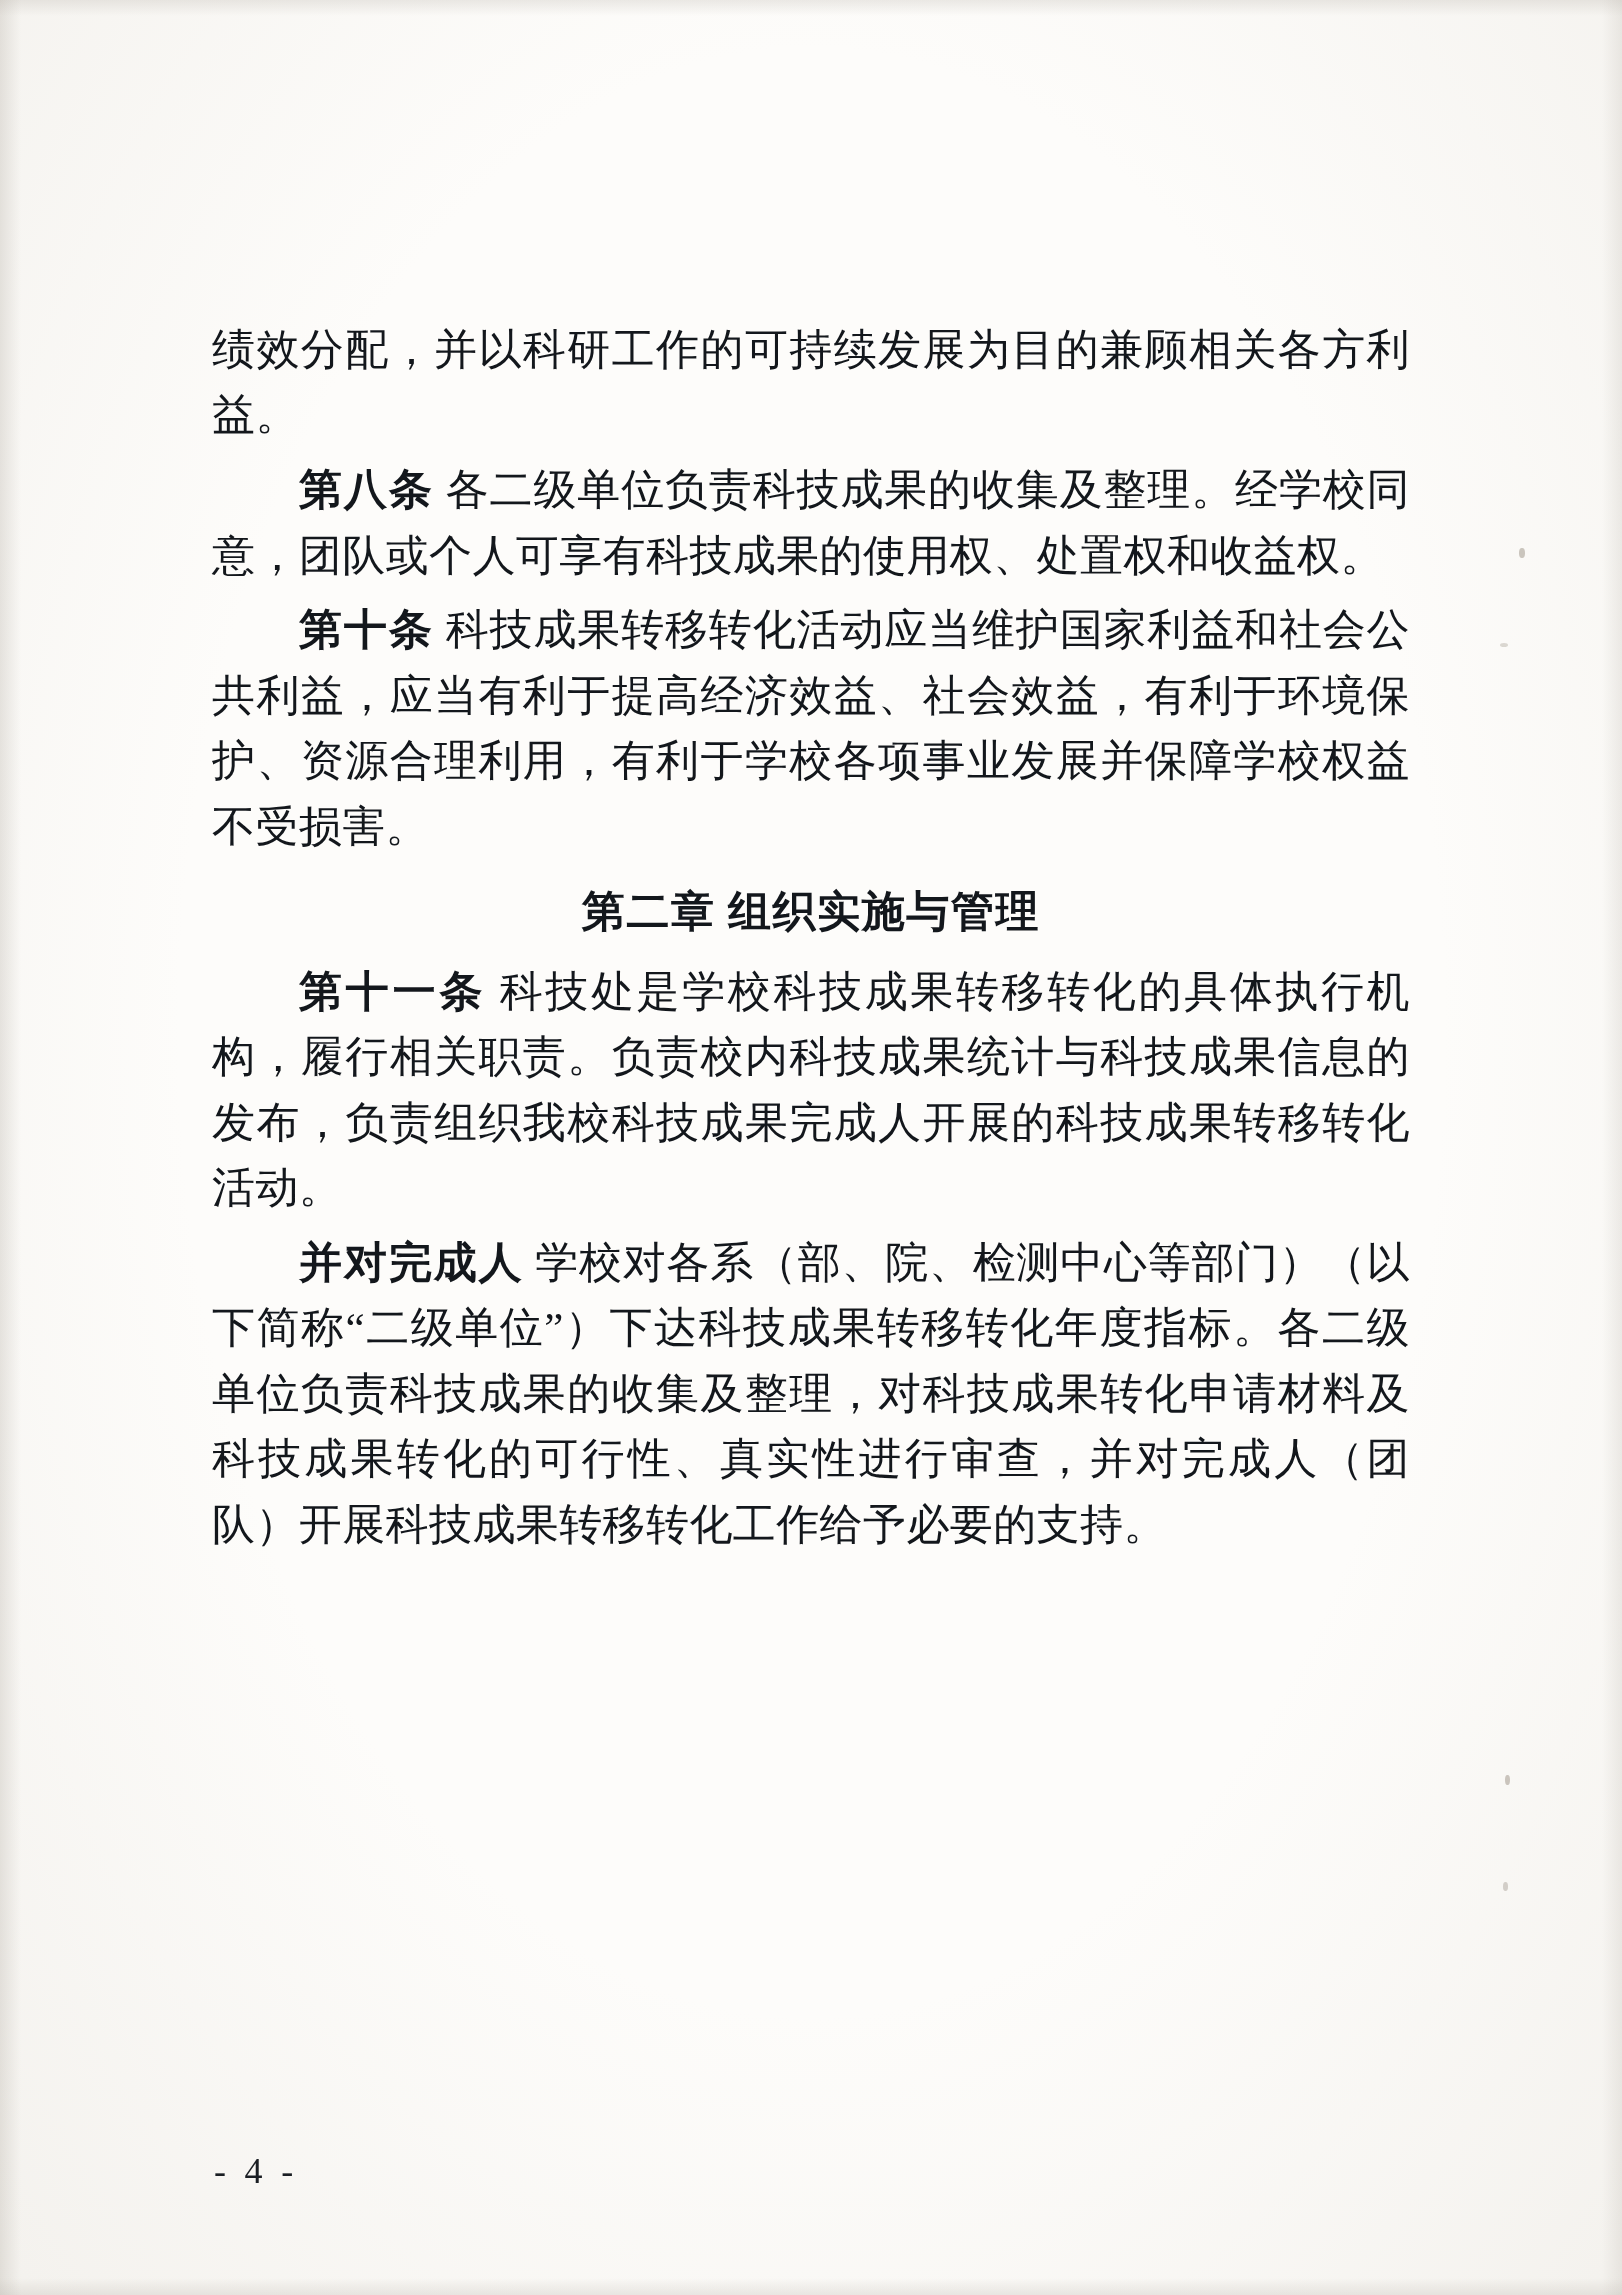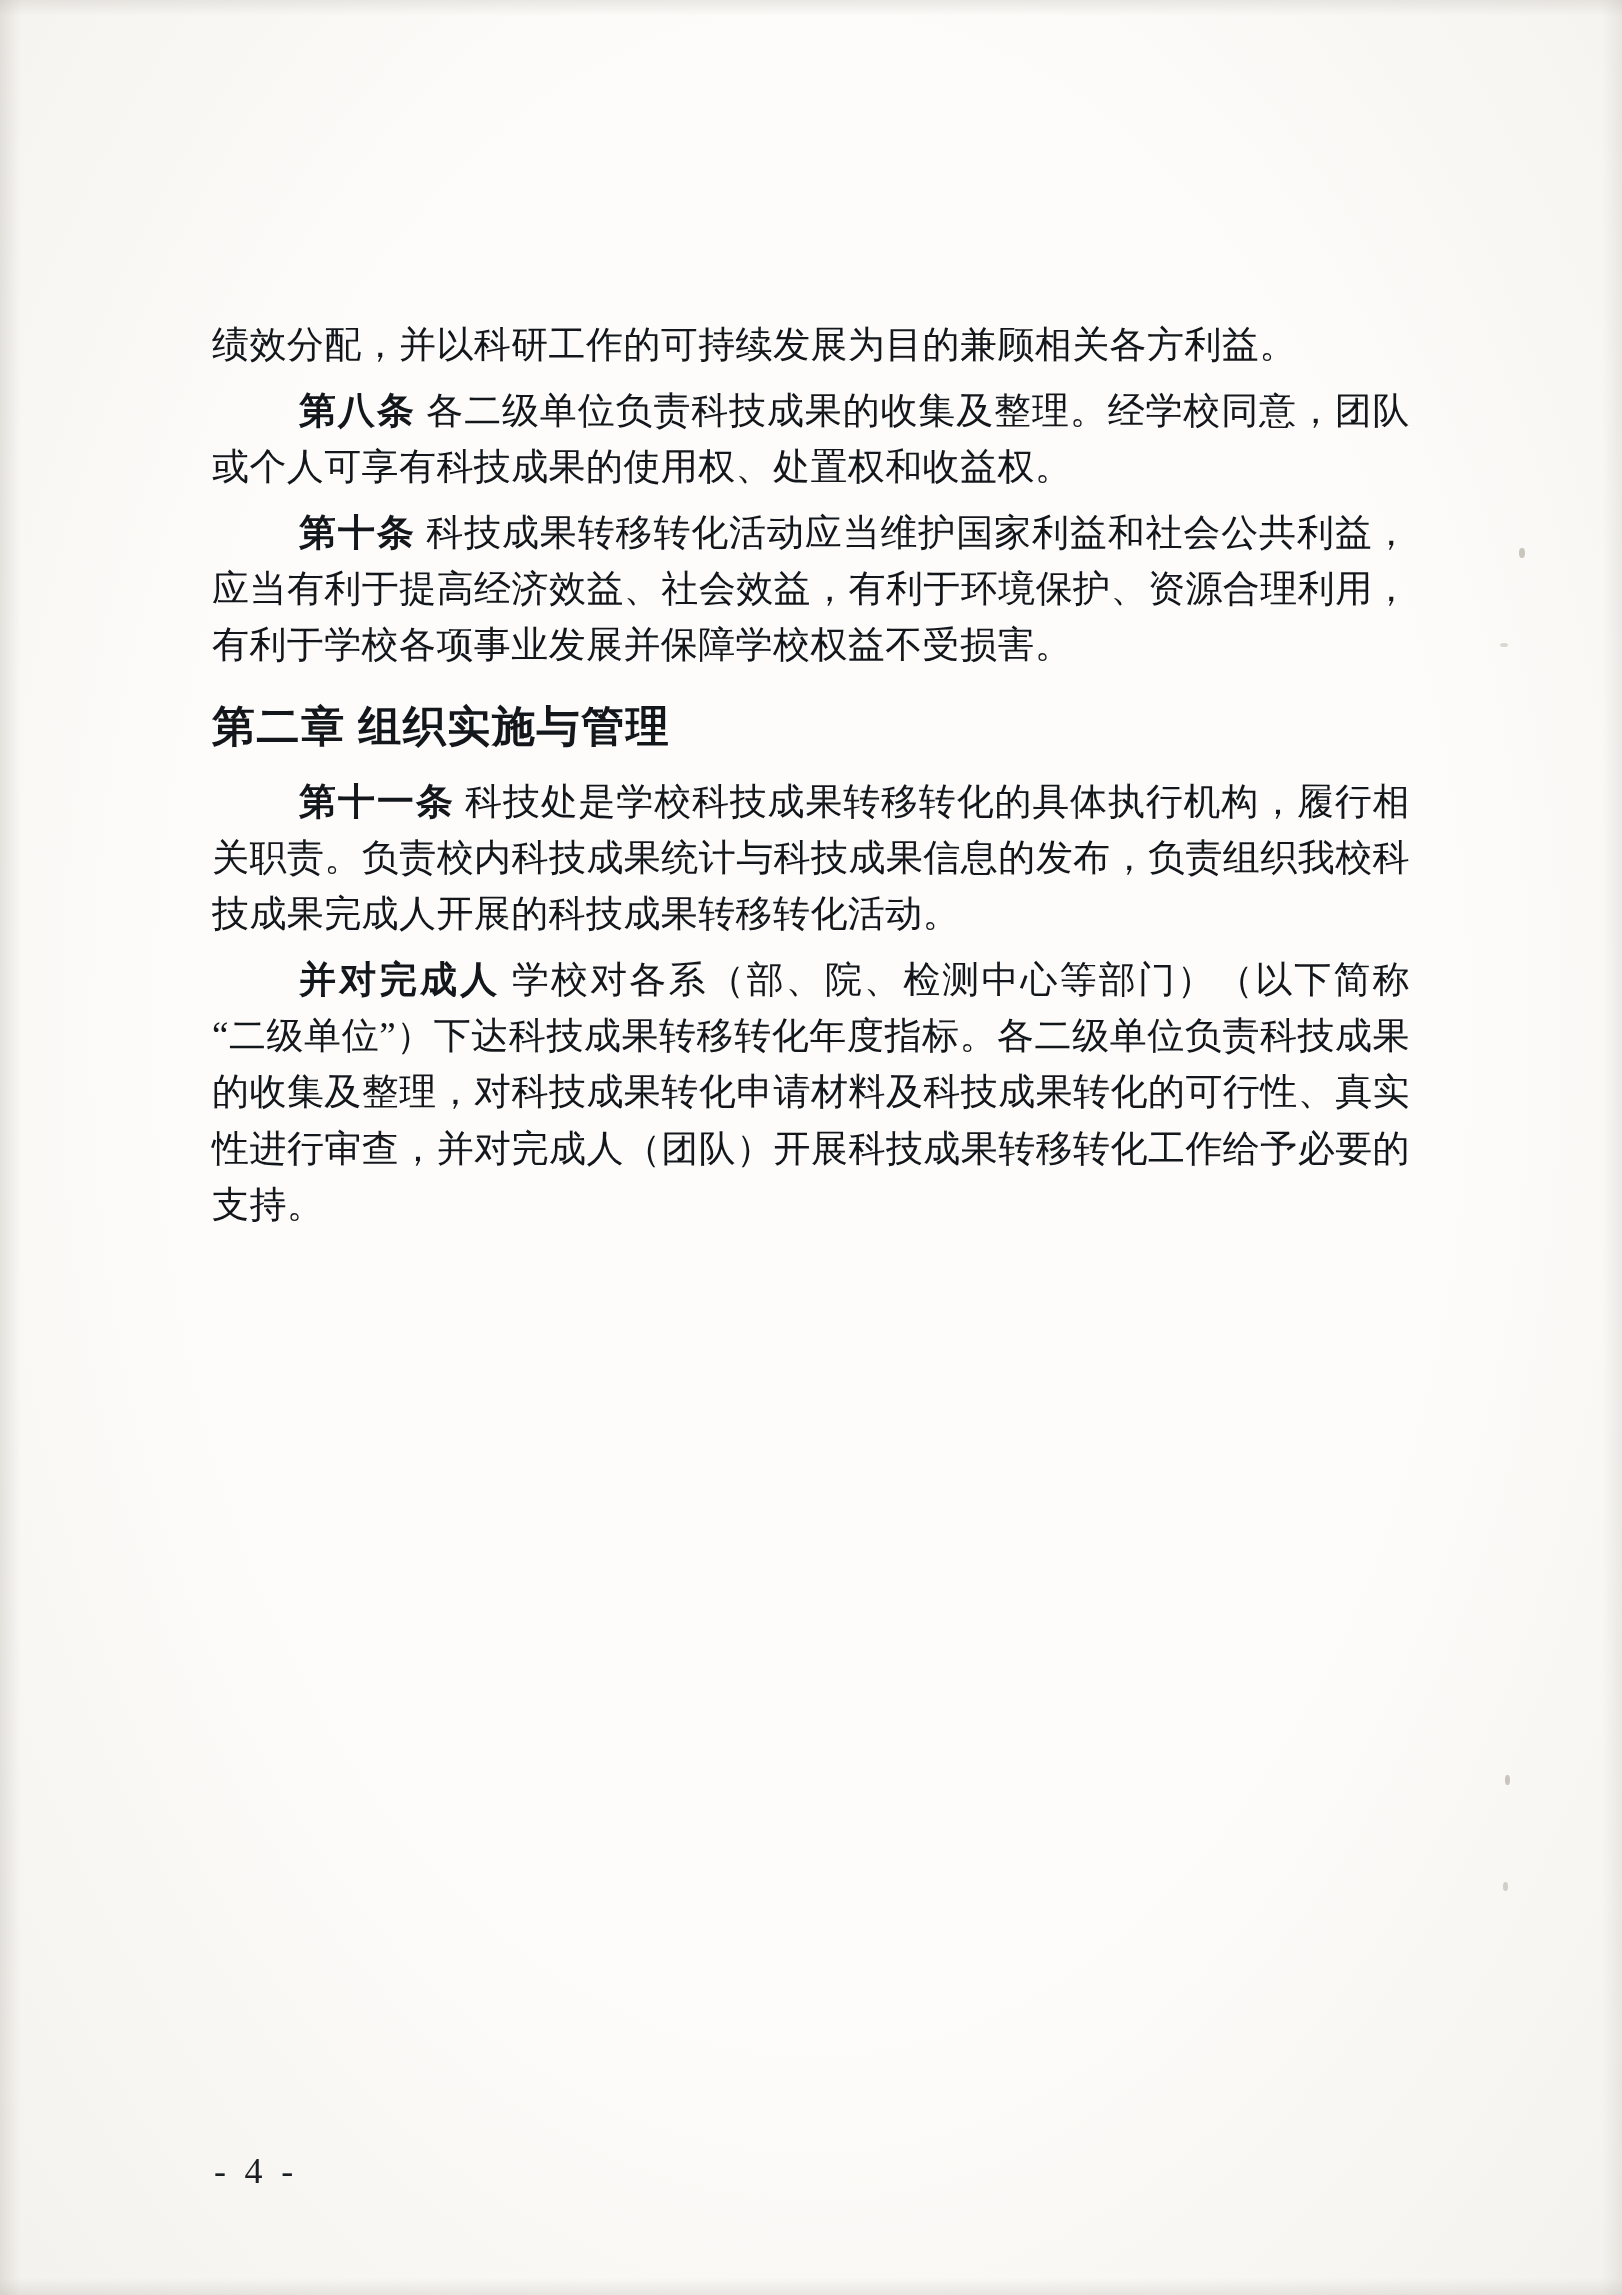--- a/index.html
+++ b/index.html
@@ -25,41 +25,41 @@
       radial-gradient(ellipse at 50% 45%, rgba(255,255,255,0) 55%, rgba(226,222,214,0.35) 100%);
     pointer-events: none;
   }
   .content {
     position: absolute;
     left: 212px;
     top: 317px;
     width: 1198px;
   }
   .para {
-    font-size: 37px;
+    font-size: 43px;
     line-height: 1.52;
     color: #13171c;
     text-align: justify;
     text-justify: inter-ideograph;
     margin: 0 0 9.5px 0;
     letter-spacing: 0.4px;
   }
   .para.indent {
     text-indent: 87px;
   }
   .lead {
     font-weight: bold;
     letter-spacing: 1.6px;
   }
   .chapter-heading {
     font-size: 43px;
     line-height: 1.52;
     color: #13171c;
     font-weight: bold;
-    text-align: left;
+    text-align: center;
     margin: 20.6px 0 14.3px 0;
     letter-spacing: 1.6px;
   }
   .page-number {
     position: absolute;
     left: 214px;
     bottom: 103px;
     font-size: 36px;
     color: #1a1e23;
     letter-spacing: 4.8px;

